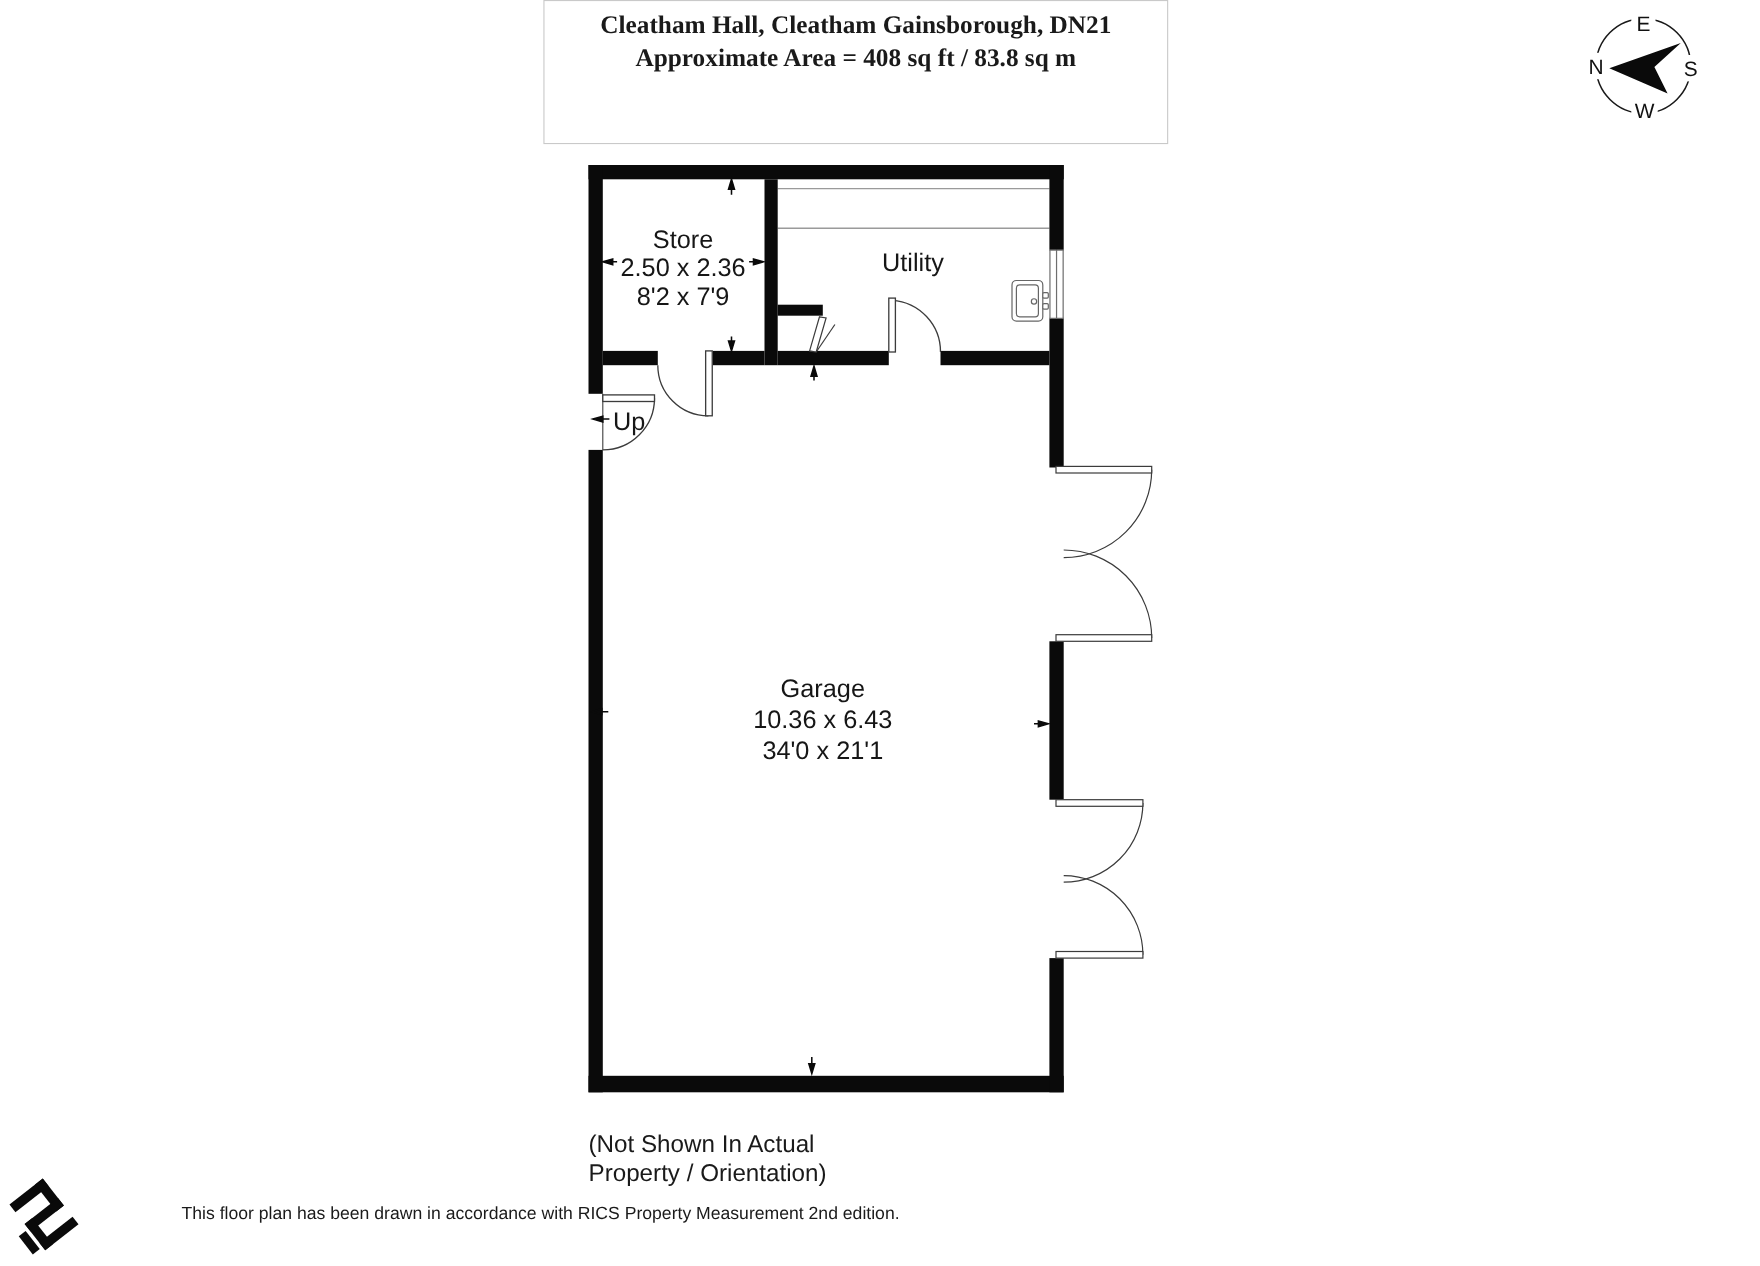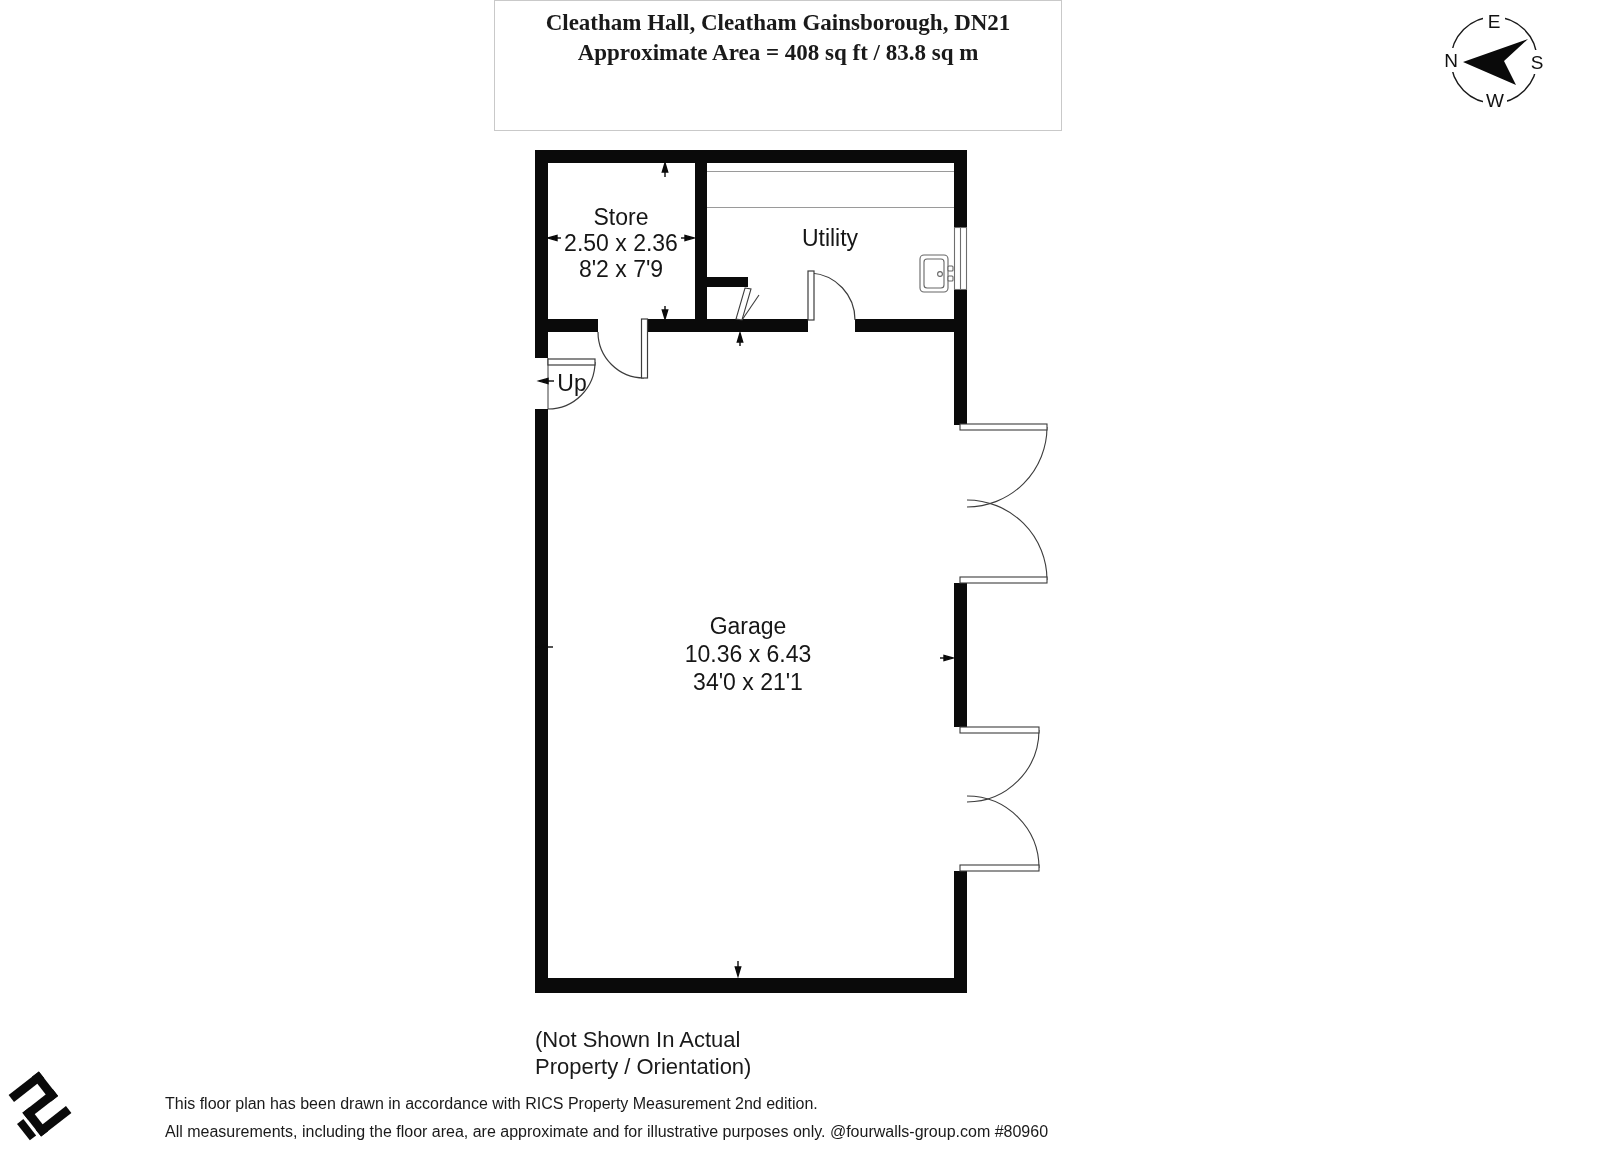--- a/index.html
+++ b/index.html
@@ -176,16 +176,15 @@
       <rect x="13" y="-33" width="11" height="39"></rect>
       <rect x="-24" y="-5" width="48" height="11"></rect>
       <rect x="-24" y="-5" width="11" height="38"></rect>
       <rect x="-24" y="22" width="48" height="11"></rect>
       <rect x="-38" y="2" width="10" height="26"></rect>
     </g>
   </svg>
 
   <div class="footer-text">
     <div>This floor plan has been drawn in accordance with RICS Property Measurement 2nd edition.</div>
-    <div>All measurements, including the floor area, are approximate and for illustrative purposes only. @fourwalls-group.com #80960</div>
   </div>
 
 </div>
 
 </body></html>

